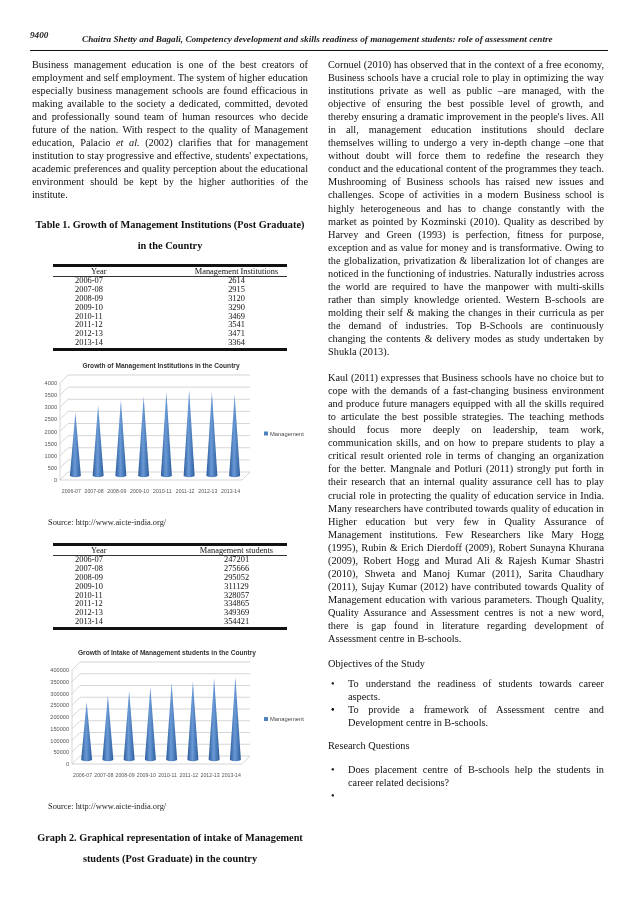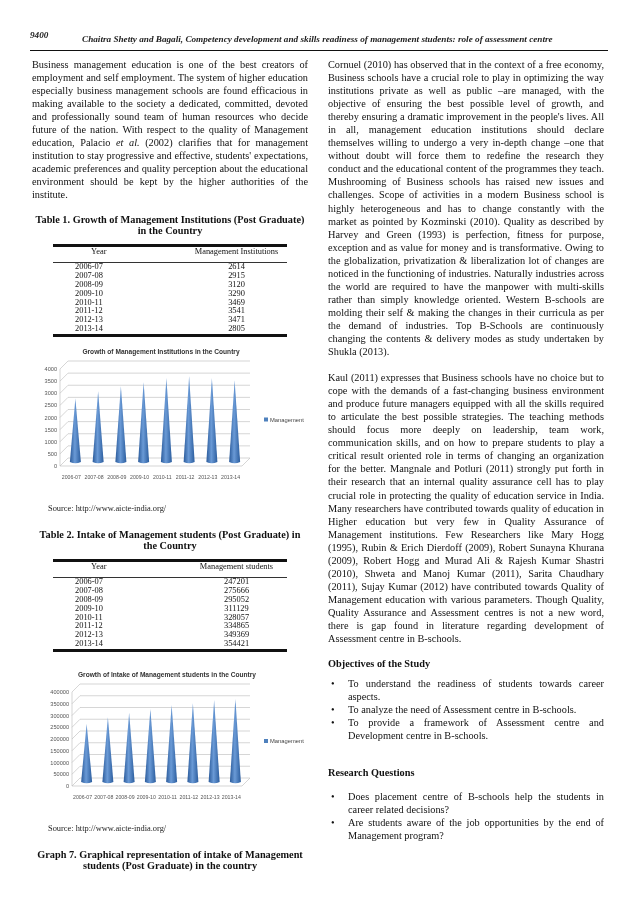--- a/index.html
+++ b/index.html
@@ -9,35 +9,35 @@
             font-style: italic; font-weight: bold; color: #222; }
   .header .pg { position: absolute; left: 0; top: 0; }
   .header .title { position: absolute; left: 52px; top: 4px; white-space: nowrap; }
   .header-rule { position: absolute; left: 30px; top: 50px; width: 578px; height: 1px; background: #111; }
 
   .col { position: absolute; top: 58px; }
   .left { left: 32px; width: 276px; }
   .right { left: 328px; width: 276px; }
 
   p.body { margin: 0; font-size: 10.3px; line-height: 13.05px; text-align: justify; }
-  .cap { font-weight: bold; font-size: 10.3px; text-align: center; line-height: 11px; margin: 0; }
+  .cap { font-weight: bold; font-size: 10.3px; text-align: center; line-height: 21px; margin: 0; }
 
   table.dt { border-collapse: collapse; width: 234px; margin: 0 auto; font-size: 8.4px; line-height: 8.8px; }
-  table.dt th { font-weight: normal; border-top: 3px solid #111; border-bottom: 1px solid #333; padding: 1px 0 6px 0; }
+  table.dt th { font-weight: normal; border-top: 3px solid #111; border-bottom: 1px solid #333; padding: 1px 0 0 0; }
   table.dt td { padding: 0; }
   table.dt tr.last td { border-bottom: 3px solid #111; }
   table.dt .c1 { text-align: left; padding-left: 22px; width: 95px; }
   table.dt th.c1 { text-align: left; padding-left: 38px; }
   table.dt .c2 { text-align: center; margin-top: 12px; }
 
   .chart { position: relative; width: 278px; }
   .chart svg { display: block; }
   .source { font-size: 8.4px; color: #222; margin: 16px; }
 
-  h4.sec { font-size: 10.3px; font-weight: bold; margin: 0; }
+  h4.sec { font-size: 10.3px; font-weight: normal; margin: 0; }
   ul.bl { margin: 0; padding: 0; list-style: none; }
   ul.bl li { position: relative; padding-left: 20px; font-size: 10.3px; line-height: 13.05px; text-align: justify; }
   ul.bl li .dot { position: absolute; left: 3px; top: 0; }
 </style>
 </head>
 <body>
 
 <div class="header">
   <span class="pg">9400</span>
   <span class="title">Chaitra Shetty and Bagali, Competency development and skills readiness of management students: role of assessment centre</span>
@@ -79,21 +79,21 @@
         <tr>
           <td class="c1">2011-12</td>
           <td class="c2">3541</td>
         </tr>
         <tr>
           <td class="c1">2012-13</td>
           <td class="c2">3471</td>
         </tr>
         <tr class="last">
           <td class="c1">2013-14</td>
-          <td class="c2">2805</td>
+          <td class="c2">3364</td>
         </tr>
       </tbody>
   </table>
 
   <div class="chart" style="margin-top:6px">
     <svg id="chart1" width="278" height="145" viewBox="0 0 278 145">
         <text x="129" y="11" text-anchor="middle" font-size="6.6" font-weight="bold" fill="#333" font-family="Liberation Sans, sans-serif">Growth of Management Institutions in the Country</text>
         <defs>
           <linearGradient id="chart1g" x1="0" x2="1" y1="0" y2="0">
             <stop offset="0" stop-color="#2a5a9a"></stop>
@@ -146,21 +146,20 @@
         <path d="M174.375,119 L179.875,34.82825 L185.375,119 Q179.875,121.5 174.375,119 Z" fill="url(#chart1g)"></path>
         <text x="175.875" y="136" text-anchor="middle" font-size="5.2" fill="#555" font-family="Liberation Sans, sans-serif">2012-13</text>
         <path d="M197.125,119 L202.625,37.423 L208.125,119 Q202.625,121.5 197.125,119 Z" fill="url(#chart1g)"></path>
         <text x="198.625" y="136" text-anchor="middle" font-size="5.2" fill="#555" font-family="Liberation Sans, sans-serif">2013-14</text>
         <rect x="232" y="74.5" width="4" height="4" fill="#4f81bd"></rect>
         <text x="238" y="78.5" font-size="5.8" fill="#444" font-family="Liberation Sans, sans-serif">Management</text>
       </svg>
   </div>
   <p class="source">Source: http://www.aicte-india.org/</p>
 
-  <p class="cap" style="margin-top:12px">Table 2. Intake of Management students (Post Graduate) in the Country</p>
   <table class="dt" style="margin-top:8px">
     <thead>
       <tr>
         <th class="c1">Year</th>
         <th class="c2">Management students</th>
       </tr>
     </thead>
     <tbody id="t2body">
         <tr>
           <td class="c1">2006-07</td>
@@ -251,32 +250,32 @@
         <text x="156.875" y="133" text-anchor="middle" font-size="5.2" fill="#555" font-family="Liberation Sans, sans-serif">2011-12</text>
         <path d="M176.625,116 L182.125,33.898285 L187.625,116 Q182.125,118.5 176.625,116 Z" fill="url(#chart2g)"></path>
         <text x="178.125" y="133" text-anchor="middle" font-size="5.2" fill="#555" font-family="Liberation Sans, sans-serif">2012-13</text>
         <path d="M197.875,116 L203.375,32.711065000000005 L208.875,116 Q203.375,118.5 197.875,116 Z" fill="url(#chart2g)"></path>
         <text x="199.375" y="133" text-anchor="middle" font-size="5.2" fill="#555" font-family="Liberation Sans, sans-serif">2013-14</text>
         <rect x="232" y="73" width="4" height="4" fill="#4f81bd"></rect>
         <text x="238" y="77" font-size="5.8" fill="#444" font-family="Liberation Sans, sans-serif">Management</text>
       </svg>
   </div>
   <p class="source">Source: http://www.aicte-india.org/</p>
-  <p class="cap" style="margin-top:8px">Graph 7. Graphical representation of intake of Management students (Post Graduate) in the country</p>
+  <p class="cap" style="margin-top:8px">Graph 2. Graphical representation of intake of Management students (Post Graduate) in the country</p>
 </div>
 
 <div class="col right">
   <p class="body">Cornuel (2010) has observed that in the context of a free economy, Business schools have a crucial role to play in optimizing the way institutions private as well as public –are managed, with the objective of ensuring the best possible level of growth, and thereby ensuring a dramatic improvement in the people's lives. All in all, management education institutions should declare themselves willing to undergo a very in-depth change –one that without doubt will force them to redefine the research they conduct and the educational content of the programmes they teach. Mushrooming of Business schools has raised new issues and challenges. Scope of activities in a modern Business school is highly heterogeneous and has to change constantly with the market as pointed by Kozminski (2010). Quality as described by Harvey and Green (1993) is perfection, fitness for purpose, exception and as value for money and is transformative. Owing to the globalization, privatization &amp; liberalization lot of changes are noticed in the functioning of industries. Naturally industries across the world are required to have the manpower with multi-skills rather than simply knowledge oriented. Western B-schools are molding their self &amp; making the changes in their curricula as per the demand of industries.  Top B-Schools are continuously changing the contents &amp; delivery modes as study undertaken by Shukla (2013).</p>
   <p class="body" style="margin-top:13px">Kaul (2011) expresses that Business schools have no choice but to cope with the demands of a fast-changing business environment and produce future managers equipped with all the skills required to articulate the best possible strategies. The teaching methods should focus more deeply on leadership, team work, communication skills, and on how to prepare students to play a critical result oriented role in terms of changing an organization for the better. Mangnale and Potluri (2011) strongly put forth in their research that an internal quality assurance cell has to play crucial role in protecting the quality of education service in India. Many researchers have contributed towards quality of education in Higher education but very few in Quality Assurance of Management institutions. Few Researchers like Mary Hogg (1995), Rubin &amp; Erich Dierdoff (2009), Robert Sunayna Khurana (2009), Robert Hogg and Murad Ali &amp; Rajesh Kumar Shastri (2010), Shweta and Manoj Kumar (2011), Sarita Chaudhary (2011), Sujay Kumar (2012) have contributed towards Quality of Management education  with various parameters. Though Quality, Quality Assurance and Assessment centres is not a new word, there is gap found in literature regarding development of Assessment centre in B-schools.</p>
 
   <h4 class="sec" style="margin-top:13px">Objectives of the Study</h4>
   <ul class="bl" style="margin-top:8px" id="objList">
       <li><span class="dot">•</span><span>To understand the readiness of students towards career aspects.</span></li>
-      <li><span class="dot">•</span><span>To analyze the need of Assessment centre in B-schools.</span></li>
+      <li><span class="dot">•</span></li>
       <li><span class="dot">•</span><span>To provide a framework of Assessment centre and Development centre in B-schools.</span></li>
     </ul>
 
-  <h4 class="sec" style="margin-top:25px">Research Questions</h4>
+  <h4 class="sec" style="margin-top:11px">Research Questions</h4>
   <ul class="bl" style="margin-top:12px" id="rqList">
       <li><span class="dot">•</span><span>Does placement centre of B-schools help the students in career related decisions?</span></li>
-      <li><span class="dot">•</span><span>Are students aware of the job opportunities by the end of Management program?</span></li>
+      <li><span class="dot">•</span></li>
     </ul>
 </div>
 
 </body></html>

